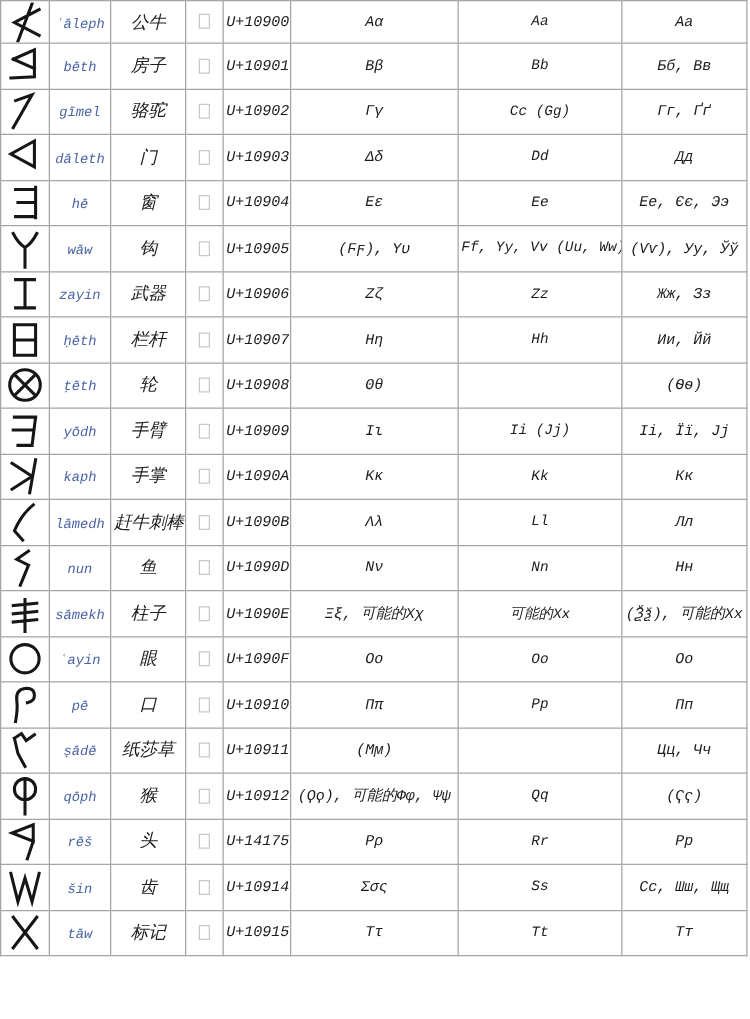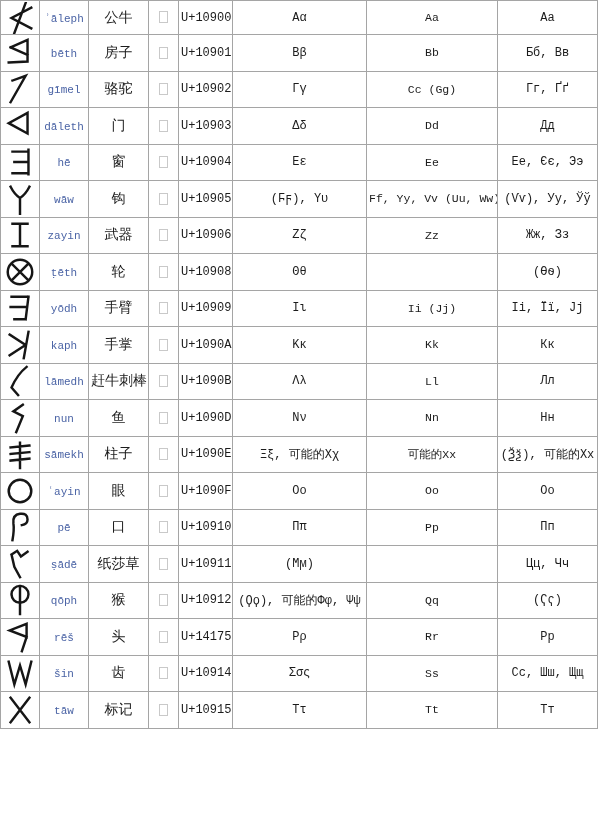--- a/index.html
+++ b/index.html
@@ -7,20 +7,21 @@
     margin: 0; padding: 0;
     width: 600px; height: 815px;
     background: #ffffff;
     font-family: "Liberation Mono", "DejaVu Sans Mono", monospace;
     color: #1c1c1c;
   }
   table.phoenician {
     border-collapse: collapse;
     table-layout: fixed;
     width: 597px;
+    font-style: italic;
   }
   td {
     border: 1px solid #a5a5a5;
     text-align: center;
     vertical-align: middle;
     height: 36.5px;
     padding: 0 2px;
     overflow: hidden;
     white-space: nowrap;
   }
@@ -183,20 +184,38 @@
       <span class="tofu"></span>
     </td>
     <td class="col-code">U+10906</td>
     <td class="col-greek">Ζζ</td>
     <td class="col-latin">Zz</td>
     <td class="col-cyr">Жж, Зз</td>
   </tr>
       <tr>
     <td class="col-glyph">
       <svg width="30" height="32" viewBox="0 0 30 34">
+        <path d="M6 4 L24 4 L24 30 L6 30 L6 4 M6 17 L24 17" fill="none" stroke="#161616" stroke-width="2.6" stroke-linecap="square" stroke-linejoin="miter"></path>
+      </svg>
+    </td>
+    <td class="col-name">
+      <a href="#" class="name-link">ḥēth</a>
+    </td>
+    <td class="col-mean">栏杆</td>
+    <td class="col-char">
+      <span class="tofu"></span>
+    </td>
+    <td class="col-code">U+10907</td>
+    <td class="col-greek">Ηη</td>
+    <td class="col-latin">Hh</td>
+    <td class="col-cyr">Ии, Йй</td>
+  </tr>
+      <tr>
+    <td class="col-glyph">
+      <svg width="30" height="32" viewBox="0 0 30 34">
         <path d="M2 17 A13 13 0 1 0 28 17 A13 13 0 1 0 2 17 M6 8 L24 26 M24 8 L6 26" fill="none" stroke="#161616" stroke-width="2.6" stroke-linecap="square" stroke-linejoin="miter"></path>
       </svg>
     </td>
     <td class="col-name">
       <a href="#" class="name-link">ṭēth</a>
     </td>
     <td class="col-mean">轮</td>
     <td class="col-char">
       <span class="tofu"></span>
     </td>

